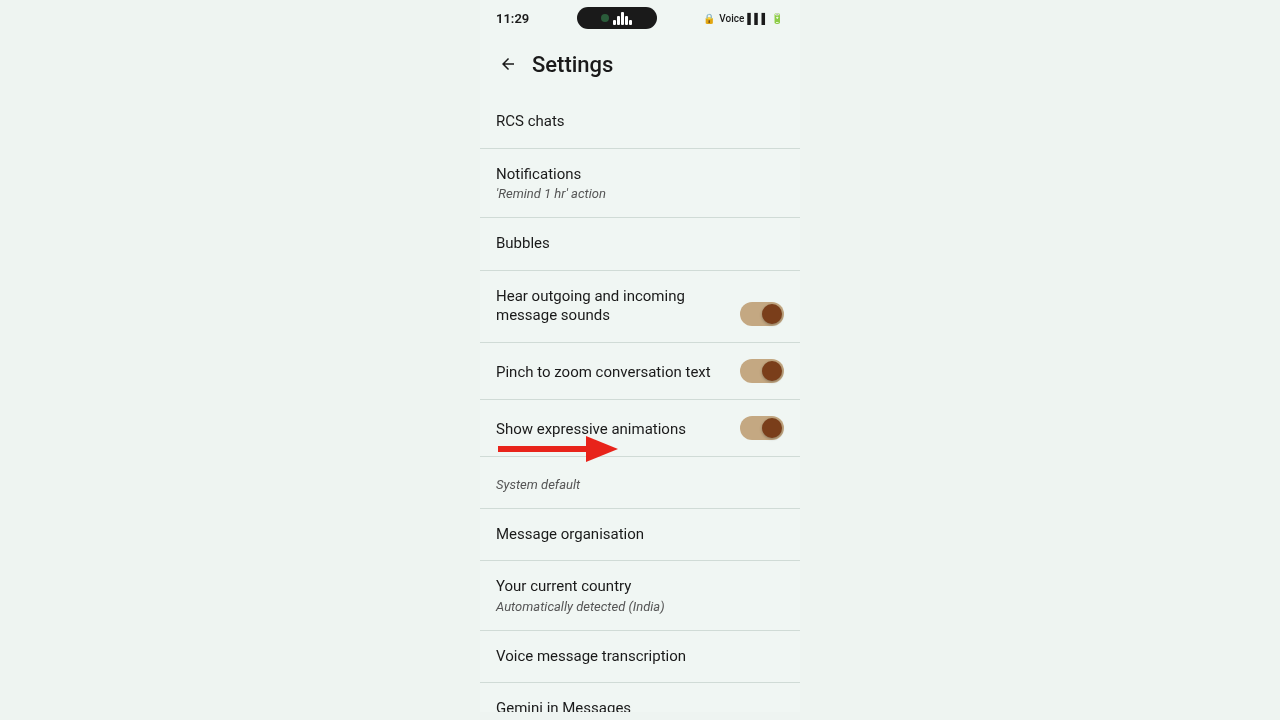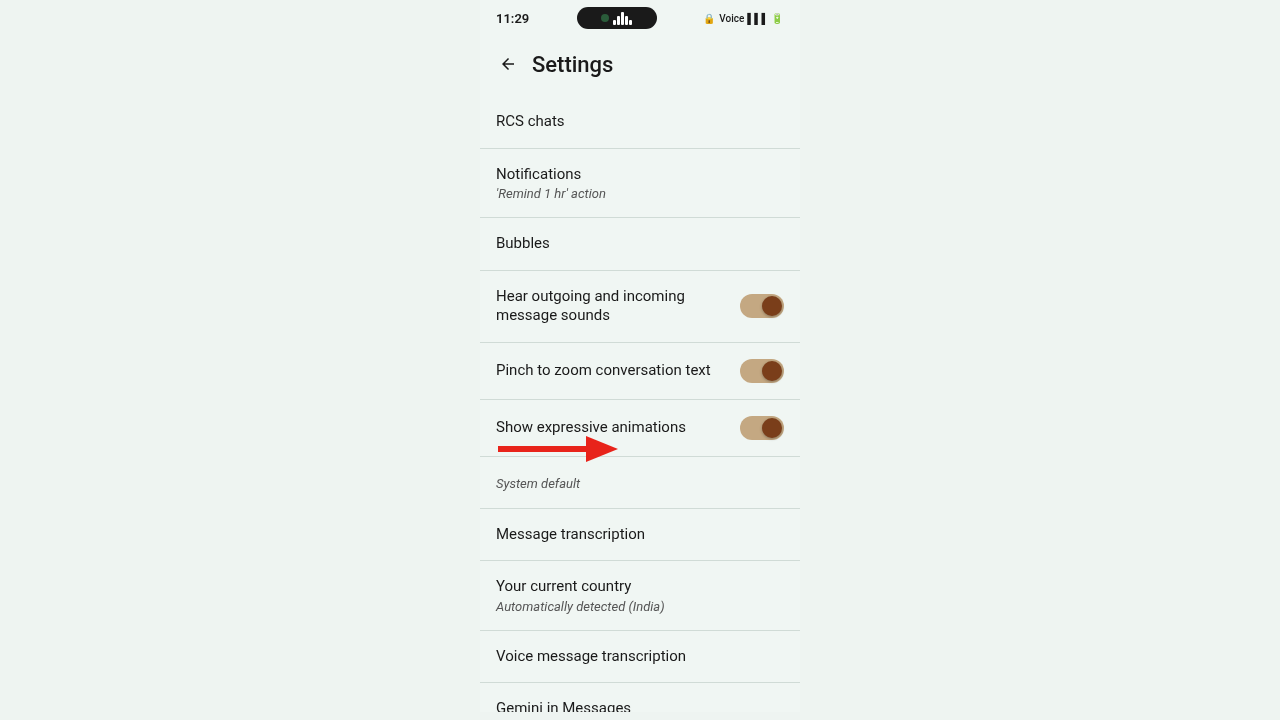--- a/index.html
+++ b/index.html
@@ -108,21 +108,21 @@
 
     
     .settings-list {
       background-color: #f0f6f3;
     }
 
     .settings-item {
       padding: 16px 16px;
       border-bottom: 1px solid #d0dbd6;
       display: flex;
-      align-items: center;
+      align-items: flex-end;
       justify-content: space-between;
       cursor: pointer;
       min-height: 52px;
     }
 
     .settings-item:last-child {
       border-bottom: none;
     }
 
     .settings-item-text {
@@ -277,21 +277,21 @@
     </div>
 
     <div class="settings-item">
       <div class="settings-item-text">
         <div class="settings-item-subtitle">System default</div>
       </div>
     </div>
 
     <div class="settings-item">
       <div class="settings-item-text">
-        <div class="settings-item-title">Message transcription</div>
+        <div class="settings-item-title">Message organisation</div>
       </div>
     </div>
 
     <div class="settings-item">
       <div class="settings-item-text">
         <div class="settings-item-title">Your current country</div>
         <div class="settings-item-subtitle">Automatically detected (India)</div>
       </div>
     </div>
 

